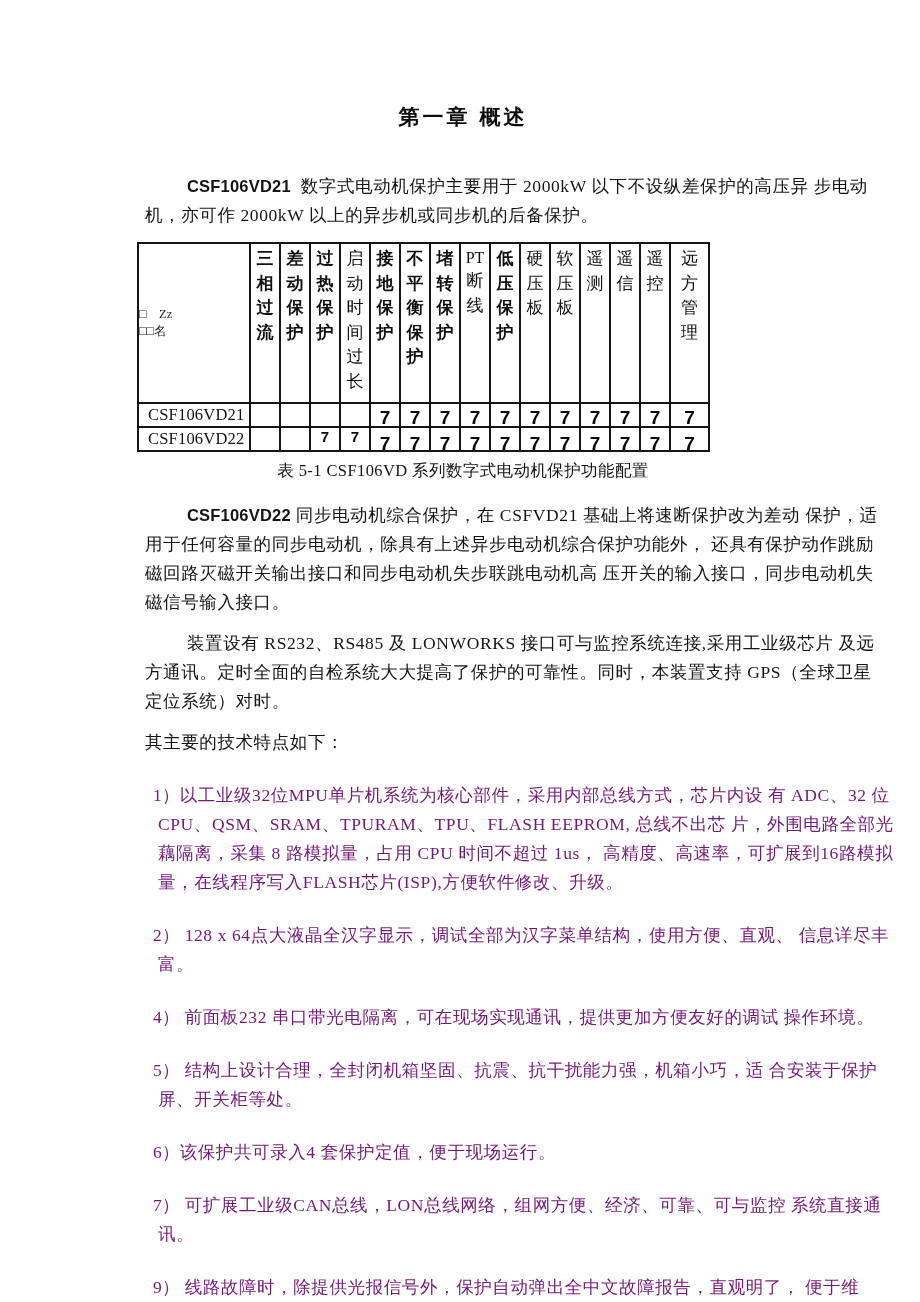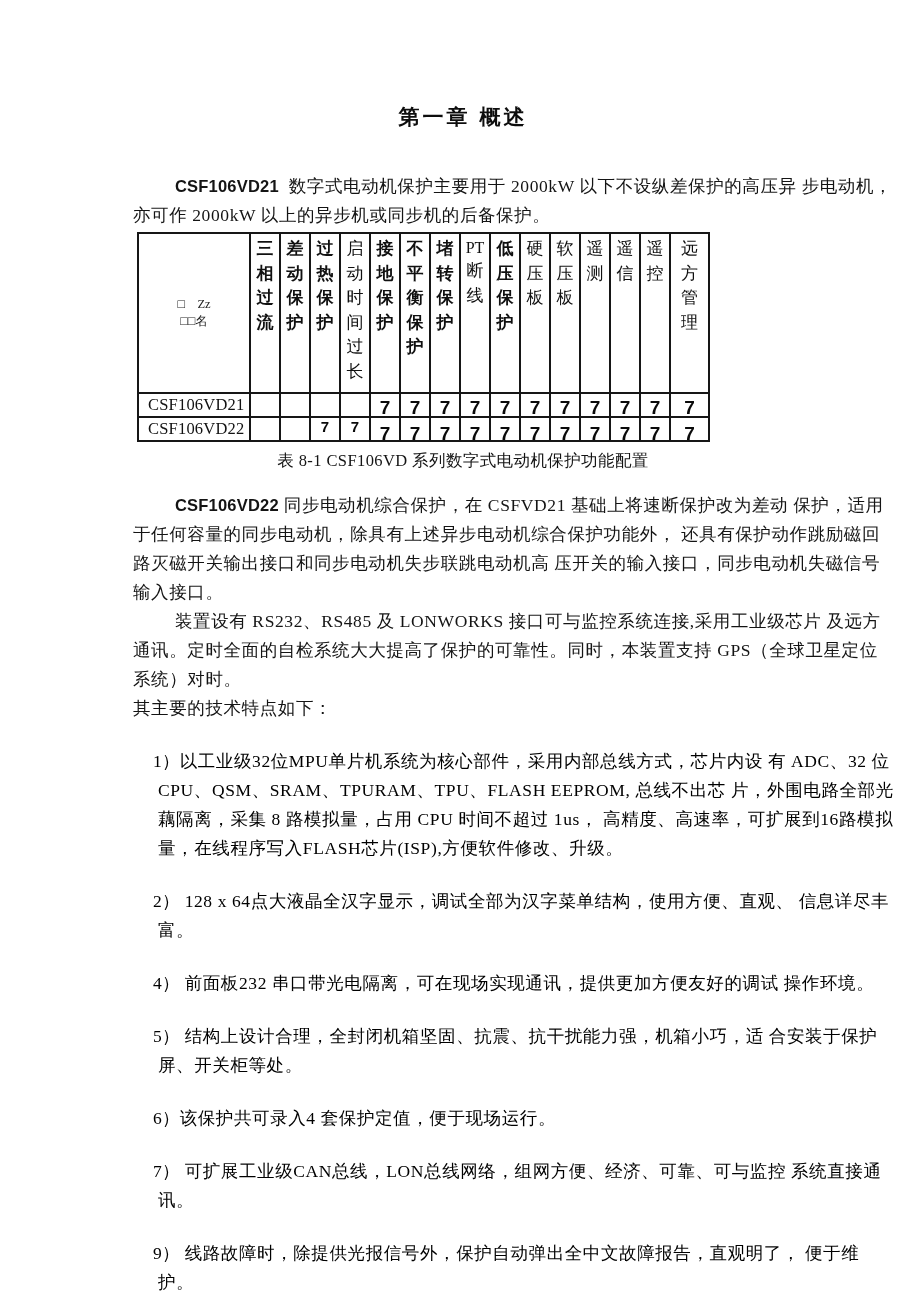--- a/index.html
+++ b/index.html
@@ -9,21 +9,21 @@
   }
   .page { padding:103px 0 0 133px; width:762px; position:relative; }
 
   .doc-title {
     width:660px; margin:0 0 41px 0; text-align:center;
     font-family:Liberation Sans, sans-serif; font-weight:bold;
     font-size:21px; letter-spacing:3px; color:#0d0d0d;
   }
 
   .para {
-    margin:0; font-size:17.5px; line-height:29px; letter-spacing:0.6px;
+    margin:12px; font-size:17.5px; line-height:29px; letter-spacing:0.6px;
     white-space:pre-wrap; color:#141414;
   }
   .first-indent { text-indent:42px; }
   .lead {
     font-family:"Liberation Sans", sans-serif; font-weight:bold;
     font-size:16.5px; letter-spacing:0.2px;
   }
   .table-intro { margin-top:24px; letter-spacing:0.3px; }
 
   table.func-table {
@@ -31,21 +31,21 @@
     border:2px solid #161616;
   }
   .func-table th, .func-table td {
     border:2px solid #161616; padding:0; overflow:visible;
   }
   .col-rowhead { width:110px; }
   .col-f { width:28px; }
   .col-wide { width:37px; }
   .func-table thead th { height:158px; vertical-align:top; background:#fff; font-weight:normal; }
   .rowhead { vertical-align:middle !important; }
-  .rowhead .rh-line { text-align:center; font-size:12.5px; line-height:17px; color:#222; }
+  .rowhead .rh-line { text-align:left; font-size:12.5px; line-height:17px; color:#222; }
   .vtext {
     display:flex; flex-direction:column; align-items:center;
     padding-top:3px; font-size:17px; line-height:24.5px; color:#101010;
   }
   .vtext.bold { font-weight:bold; }
   .vtext .u { display:block; text-align:center; }
   .vtext .u.latin { font-size:16px; line-height:22px; letter-spacing:0; }
 
   .func-table tbody tr { height:24px; }
   .func-table tbody td { text-align:center; vertical-align:middle; }
@@ -56,21 +56,21 @@
   }
   .func-table tbody tr:nth-child(2) .mark { top:5px; }
   .func-table tbody tr:nth-child(2) td:nth-child(4) .mark,
   .func-table tbody tr:nth-child(2) td:nth-child(5) .mark { font-size:15px; top:-2px; }
 
   .caption { width:660px; text-align:center; font-size:16.5px; letter-spacing:0.4px; margin:8px 0 19px 0; color:#141414; }
 
   .features { list-style:none; margin:0; padding:0; }
   .features li {
     font-size:17.5px; line-height:29px; letter-spacing:0.6px;
-    white-space:pre-wrap; padding-left:25px; text-indent:-5px; color:#000000;margin-top:24px;
+    white-space:pre-wrap; padding-left:25px; text-indent:-5px; color:#701a75;margin-top:24px;
   }
   .fnum { letter-spacing:0.2px; }
 </style>
 </head>
 <body>
 
 <div class="page">
 
   <h1 class="doc-title">第一章 概述</h1>
 
@@ -233,21 +233,21 @@
           <td><span class="mark">7</span></td>
           <td><span class="mark">7</span></td>
           <td><span class="mark">7</span></td>
           <td><span class="mark">7</span></td>
           <td><span class="mark">7</span></td>
           <td><span class="mark">7</span></td>
         </tr>
       </tbody>
   </table>
 
-  <div class="caption">表 8-1 CSF106VD 系列数字式电动机保护功能配置</div>
+  <div class="caption">表 5-1 CSF106VD 系列数字式电动机保护功能配置</div>
 
   <p class="para first-indent"><b class="lead">CSF106VD22</b><span> 同步电动机综合保护，在 CSFVD21 基础上将速断保护改为差动 保护，适用于任何容量的同步电动机，除具有上述异步电动机综合保护功能外， 还具有保护动作跳励磁回路灭磁开关输出接口和同步电动机失步联跳电动机高 压开关的输入接口，同步电动机失磁信号输入接口。</span></p>
 
   <p class="para first-indent">装置设有 RS232、RS485 及 LONWORKS 接口可与监控系统连接,采用工业级芯片 及远方通讯。定时全面的自检系统大大提高了保护的可靠性。同时，本装置支持 GPS（全球卫星定位系统）对时。</p>
 
   <p class="para">其主要的技术特点如下：</p>
 
   <ol class="features" id="features-list">
       <li><span class="fnum">1）</span><span>以工业级32位MPU单片机系统为核心部件，采用内部总线方式，芯片内设 有 ADC、32 位 CPU、QSM、SRAM、TPURAM、TPU、FLASH EEPROM, 总线不出芯 片，外围电路全部光藕隔离，采集 8 路模拟量，占用 CPU 时间不超过 1us， 高精度、高速率，可扩展到16路模拟量，在线程序写入FLASH芯片(ISP),方便软件修改、升级。</span></li>
       <li><span class="fnum">2）</span><span> 128 x 64点大液晶全汉字显示，调试全部为汉字菜单结构，使用方便、直观、 信息详尽丰富。</span></li>

